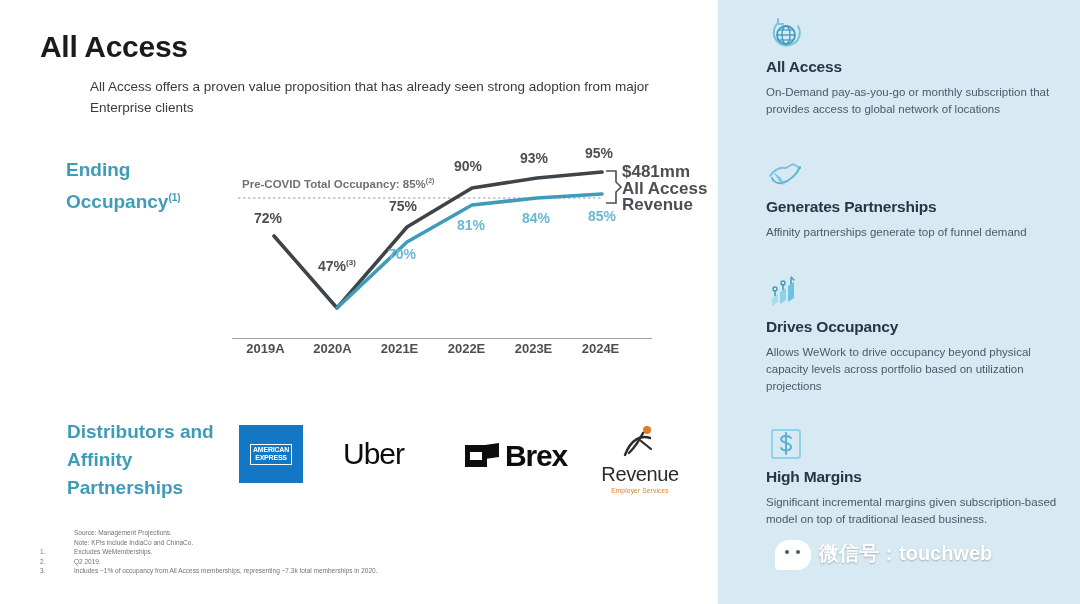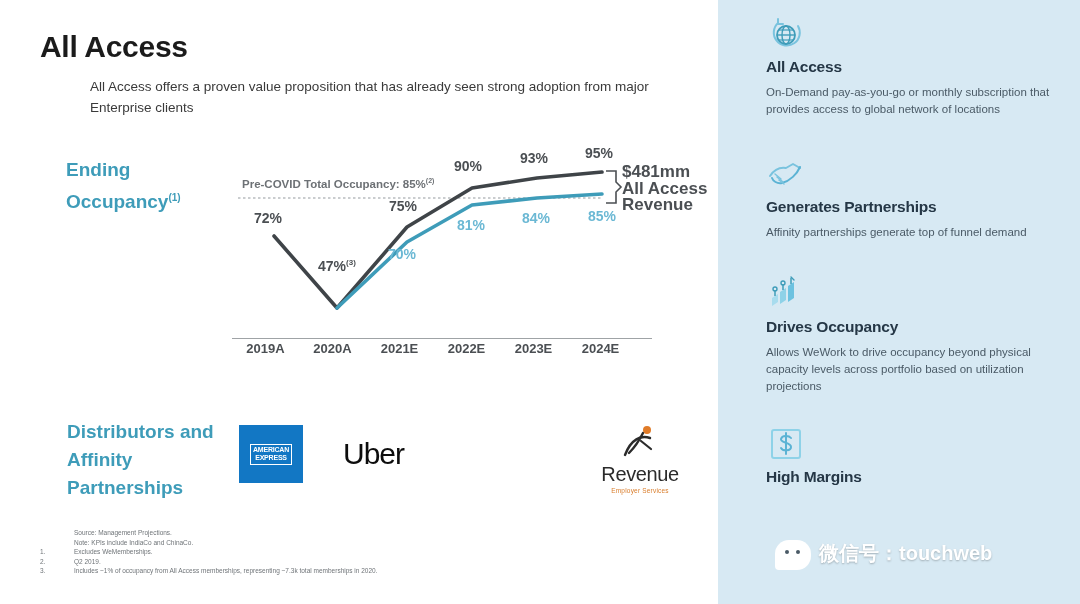--- a/index.html
+++ b/index.html
@@ -194,20 +194,30 @@
     <div id="logos">
       <div class="amex-box">
         <div class="amex-inner">
           <div>AMERICAN</div>
           <div>EXPRESS</div>
         </div>
       </div>
 
       <div class="uber">Uber</div>
 
+      <div class="brex">
+        <span class="brex-mark">
+          <svg width="34" height="26" viewBox="0 0 34 26">
+            <path d="M0,2 L22,2 L22,24 L0,24 Z" fill="#0d0d0d"></path>
+            <path d="M20,2 L34,0 L34,14 L20,16 Z" fill="#0d0d0d"></path>
+            <rect x="5" y="9" width="12" height="8" fill="#ffffff"></rect>
+          </svg>
+        </span>
+        <span class="brex-text">Brex</span>
+      </div>
 
       <div class="vensure">
         <span>
           <svg width="46" height="36" viewBox="0 0 46 36">
             <circle cx="30" cy="5" r="4" fill="#e07b28"></circle>
             <path d="M8,30 C14,14 24,10 33,13" stroke="#2b2b2b" stroke-width="2.4" fill="none" stroke-linecap="round"></path>
             <path d="M26,8 C22,16 18,22 12,28" stroke="#2b2b2b" stroke-width="2.4" fill="none" stroke-linecap="round"></path>
             <path d="M24,16 L34,24" stroke="#2b2b2b" stroke-width="2.2" stroke-linecap="round"></path>
           </svg>
         </span>
@@ -292,20 +302,21 @@
 
     <div class="feature" style="top:424px;">
       <div class="icon">
         <svg width="40" height="40" viewBox="0 0 40 40">
           <rect x="6" y="6" width="28" height="28" rx="2" fill="none" stroke="#8ed2e8" stroke-width="2"></rect>
           <path d="M25,14 C23,11.5 16,11 15,15 C14,19 25,18 25,23 C25,27 17,27.5 15,24" fill="none" stroke="#5bb3d4" stroke-width="2" stroke-linecap="round"></path>
           <line x1="20" y1="9" x2="20" y2="30" stroke="#5bb3d4" stroke-width="2" stroke-linecap="round"></line>
         </svg>
       </div>
       <h3>High Margins</h3>
+      <p>Significant incremental margins given subscription-based model on top of traditional leased business.</p>
     </div>
 
   </div>
 
   <div id="watermark">
     <div id="wm-bubble"></div>
     <span>微信号：touchweb</span>
   </div>
 
 </div>

